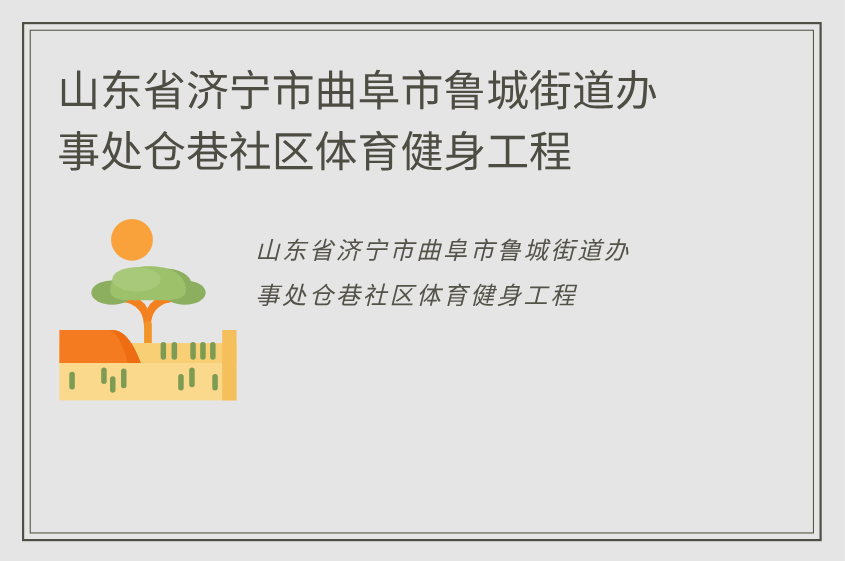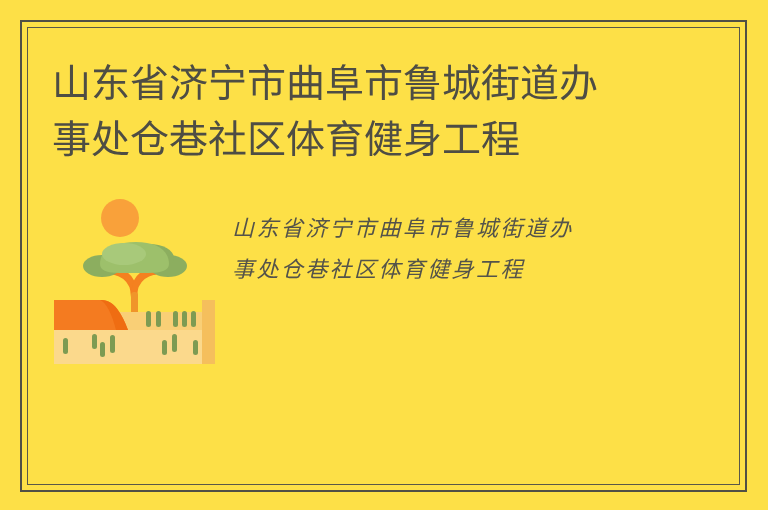--- a/index.html
+++ b/index.html
@@ -14,21 +14,21 @@
     background: #fcfcf4;
     font-family: "Liberation Sans", "DejaVu Sans", sans-serif;
   }
 
   .card {
     position: absolute;
     left: 0;
     top: 0;
     width: 768px;
     height: 510px;
-    background: #fde047;
+    background: #e5e5e5;
   }
 
   
   .frame-outer {
     position: absolute;
     left: 20px;
     top: 20px;
     width: 727px;
     height: 472px;
     border: 2px solid #504f45;

